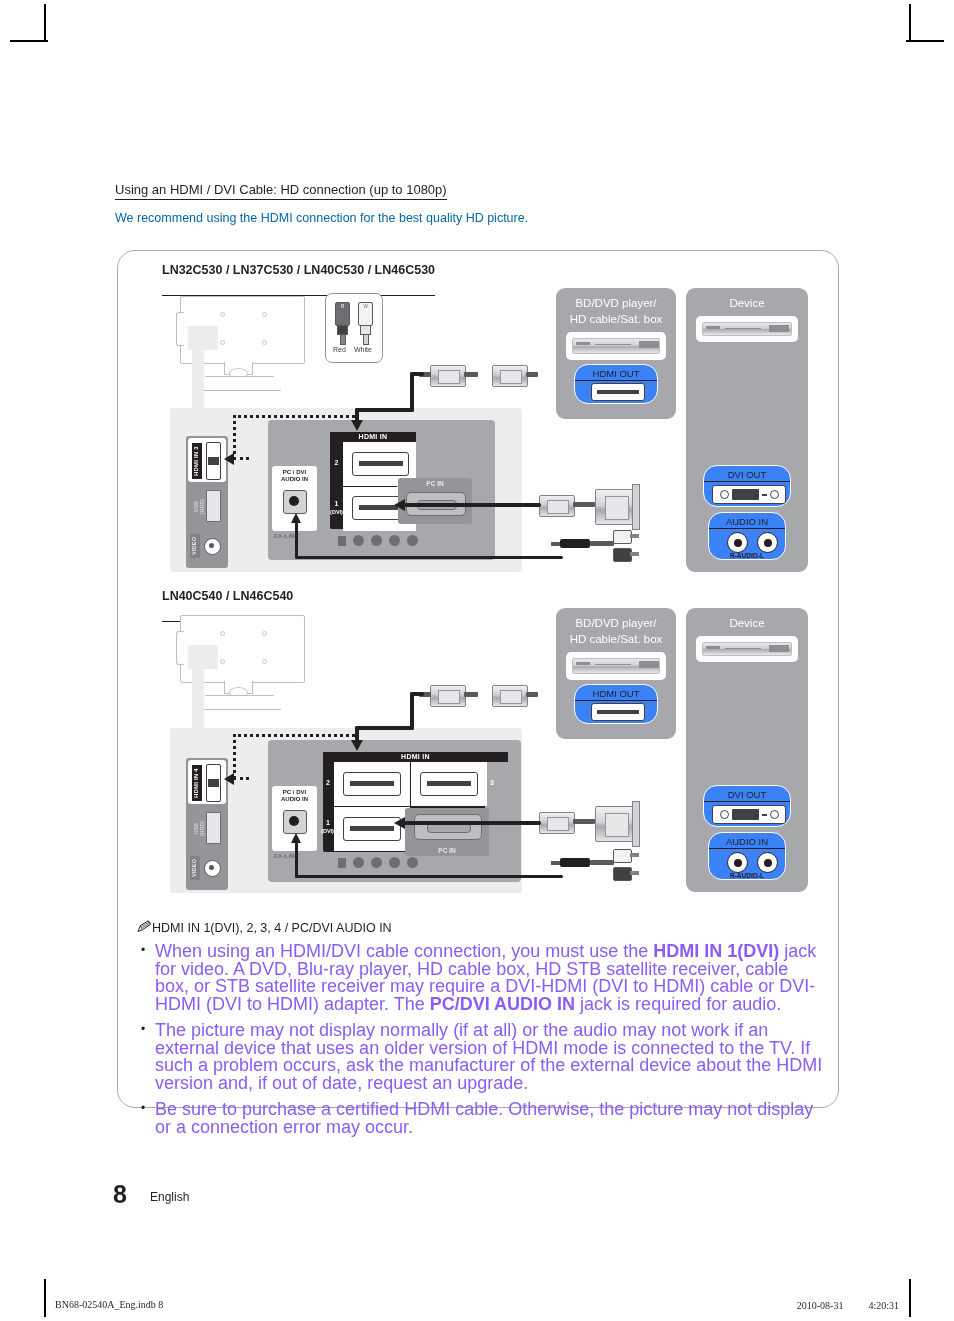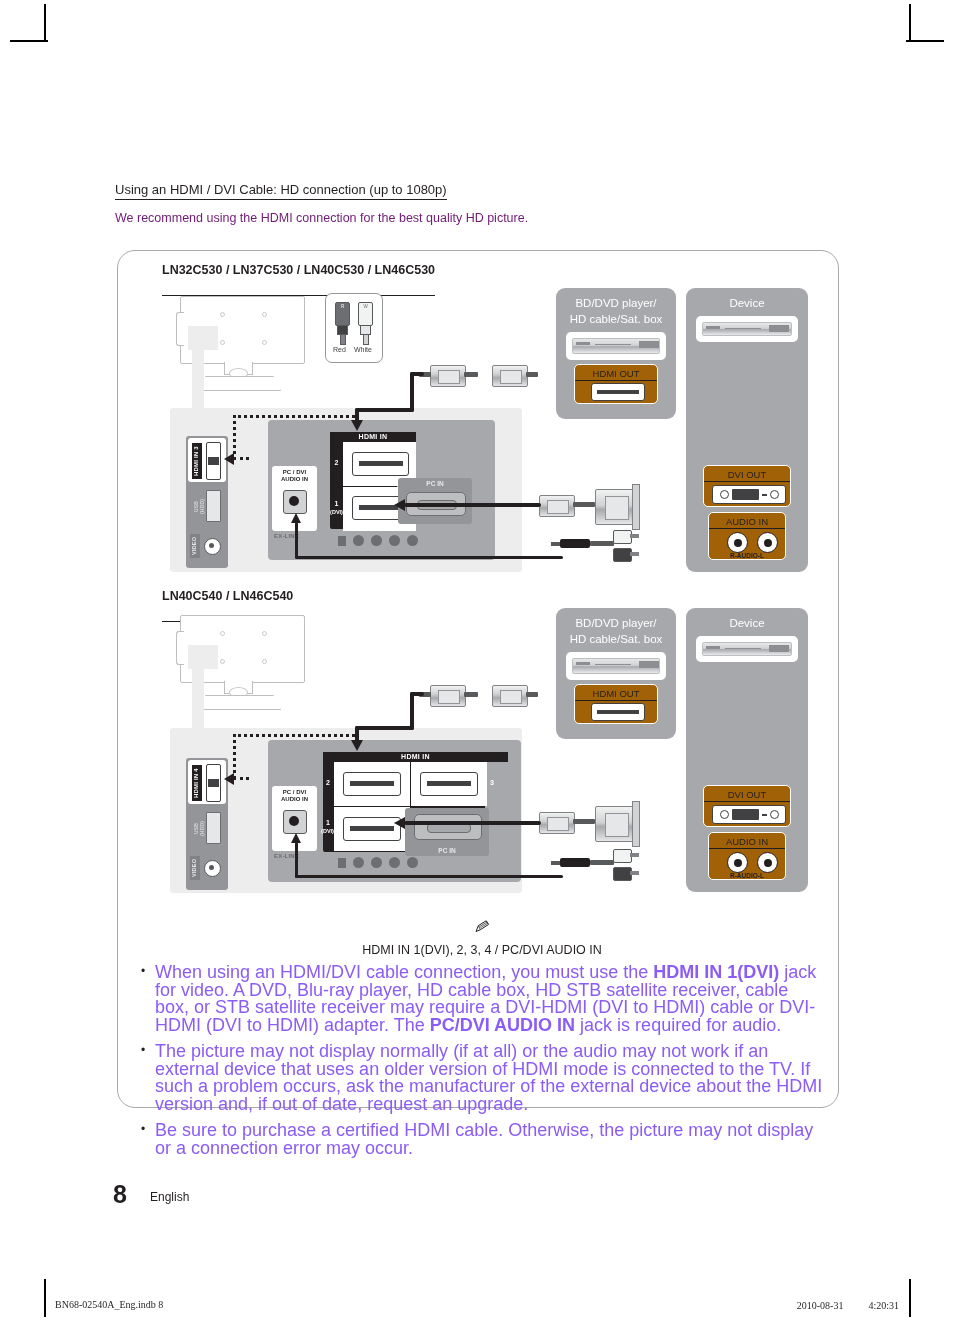--- a/index.html
+++ b/index.html
@@ -28,21 +28,21 @@
     background:#656263;color:#fff;font-size:13.5px;font-weight:bold;
     display:flex;align-items:center;justify-content:center;letter-spacing:.2px;
   }
   
   .sub-heading{
     position:absolute;left:115px;top:182px;font-size:13px;font-weight:500;
     border-bottom:1.2px solid #231f20;padding-bottom:2px;
   }
   .intro{
     position:absolute;left:115px;top:210px;font-size:12.5px;line-height:17px;
-    color:#701a75;
+    color:#0369a1;
   }
 
   
   .diagram-box{
     position:absolute;left:117px;top:250px;width:722px;height:858px;
     border:1.4px solid #a7a9ac;border-radius:18px;box-sizing:border-box;
   }
 
   
   .model-label{
@@ -106,21 +106,21 @@
   }
   .dev-photo-inner{
     position:absolute;left:6px;top:6px;right:6px;bottom:6px;
     background:linear-gradient(180deg,#e7e8ea 0%,#cfd1d3 45%,#a9abae 55%,#e9eaec 100%);
     border:1px solid #bcbec0;border-radius:2px;
   }
   .dev-photo-slot{
     position:absolute;background:#8c8e91;
   }
   .jack-card{
-    position:absolute;background:#a16207;border-radius:5px;border:1px solid #fff;
+    position:absolute;background:#3b82f6;border-radius:14px;border:1px solid #fff;
     box-sizing:border-box;
   }
   .jack-label{
     position:absolute;width:100%;text-align:center;font-size:9.5px;color:#231f20;
     border-bottom:1px solid #231f20;padding-bottom:1px;
   }
   .hdmi-port{
     position:absolute;border:1.3px solid #414042;border-radius:3px;
     background:#fff;
   }
@@ -250,21 +250,21 @@
   .mini-plug{
     position:absolute;width:30px;height:9px;background:#231f20;border-radius:2px;
   }
   .mini-plug:before{
     content:"";position:absolute;left:-9px;top:2.5px;width:9px;height:4px;background:#58595b;
   }
 
   
   .notes{position:absolute;left:137px;top:920px;width:690px;}
   .note-title{
-    font-size:12.5px;color:#231f20;display:flex;align-items:center;gap:7px;margin-bottom:7px;flex-direction:column;
+    font-size:12.5px;color:#231f20;display:flex;align-items:center;margin-bottom:7px;
   }
   .note-list{margin:0;padding:0;list-style:none;}
   .note-list li{
     position:relative;padding-left:18px;font-size:18px;line-height:17.5px;
     margin-bottom:9px;color:#8b5cf6;
   }
   .note-list li:before{
     content:"•";position:absolute;left:4px;top:-1px;font-size:12px;color:#231f20;
   }
   .b{font-weight:bold;}

